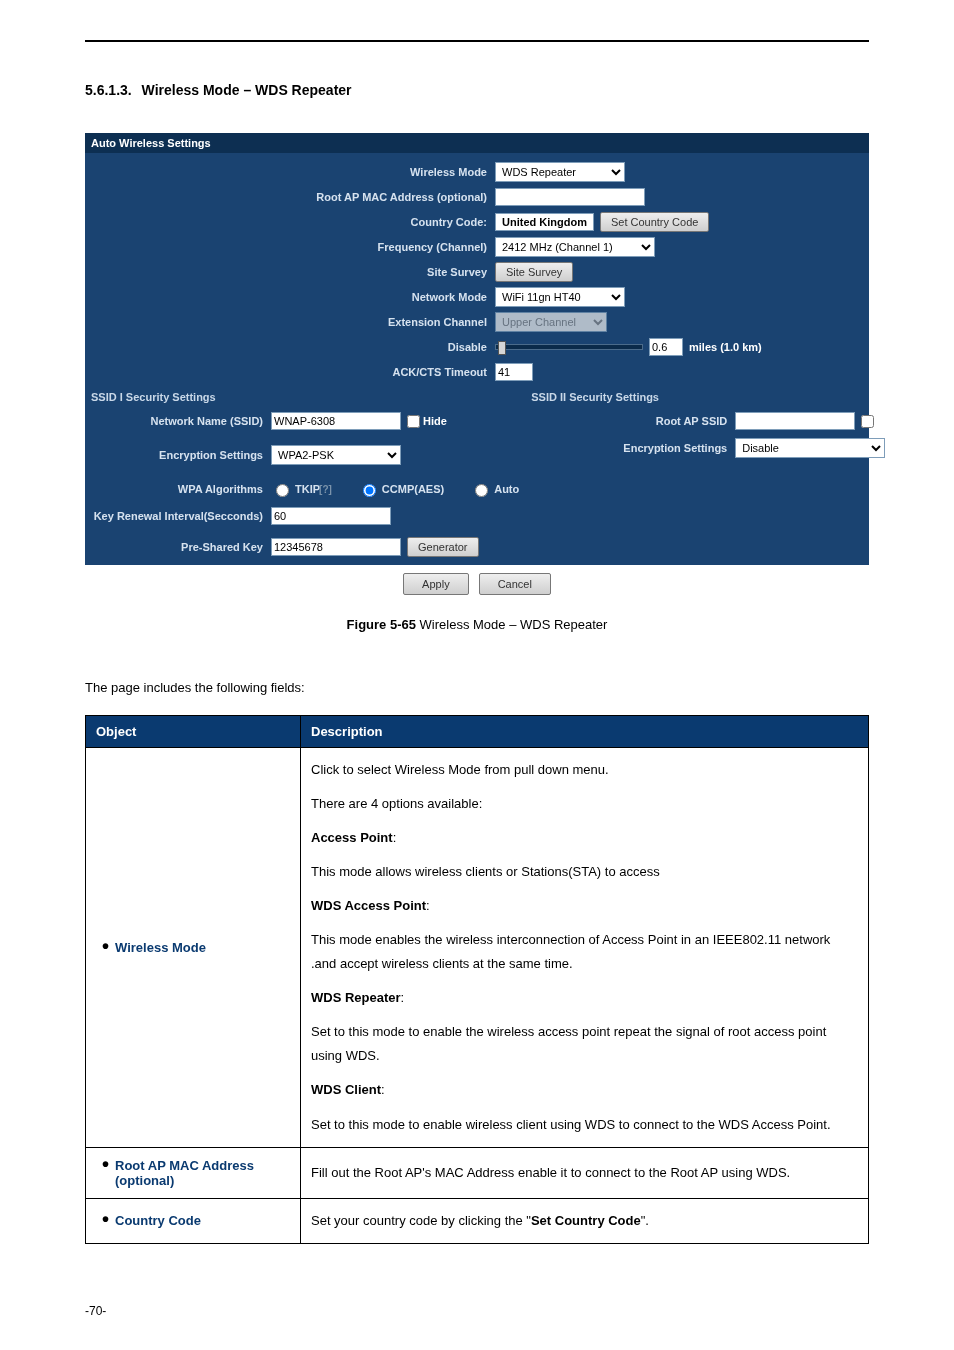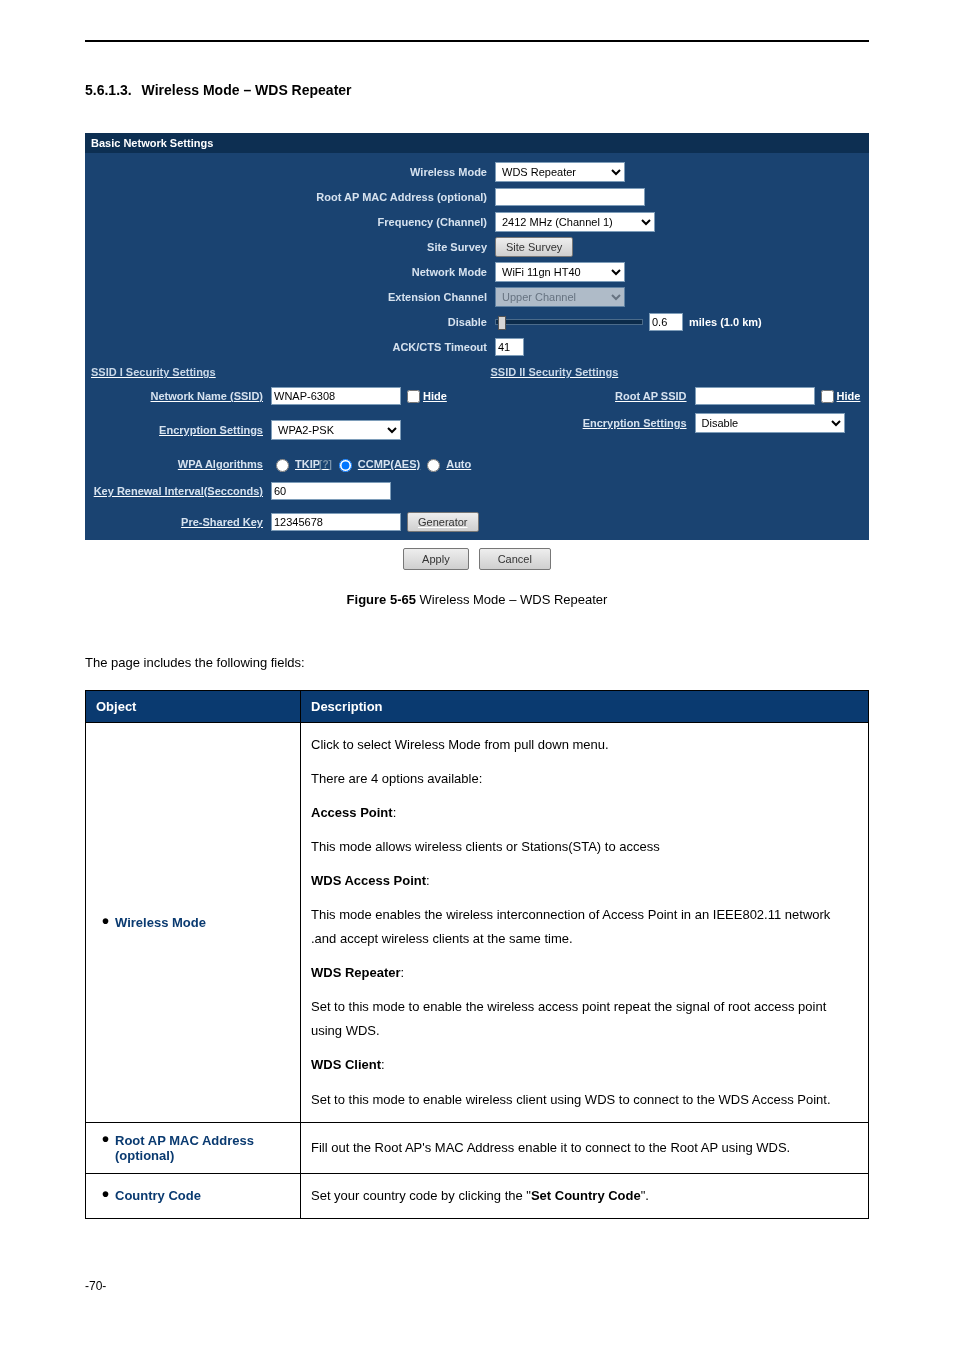--- a/index.html
+++ b/index.html
@@ -118,21 +118,20 @@
     height: 18px;
     width: 34px;
     padding: 0 2px;
     display: inline-flex;
     align-items: center;
   }
   .miles { font-weight: bold; color: #fff; }
 
   .two-col {
     display: flex;
-    text-decoration: underline;
   }
   .two-col > div { flex: 1; }
   .subheader {
     color: #c9d8e8;
     font-weight: bold;
     padding: 4px 6px;
     font-size: 11px;
   }
   .left-col {
     border-right: 0;
@@ -162,21 +161,21 @@
     display: inline-flex;
     align-items: center;
     gap: 3px;
     font-weight: bold;
     font-size: 11px;
   }
   .chk input { margin:0; }
   .radio-group {
     display: inline-flex;
     align-items: center;
-    gap: 2px;
+    gap: 26px;
     color: #d6e2ef;
     font-weight: bold;
   }
   .radio-group label { display:inline-flex; align-items:center; gap:3px; }
   .radio-group .dim { color: #7a93ab; }
   .disabled-sup { color:#6e88a0; font-size:10px; margin-left: -4px;}
   .btn-row {
     display:flex;
     justify-content:center;
     gap: 10px;
@@ -245,40 +244,47 @@
 
 <div class="page">
   <div class="top-rule"></div>
 
   <div class="section-heading">
     <span class="num">5.6.1.3.</span>
     <span>Wireless Mode – WDS Repeater</span>
   </div>
 
   <div class="panel">
-    <div class="panel-header">Basic Network Settings</div>
+    <div class="panel-header">Auto Wireless Settings</div>
 
     <div class="form-area">
 
       <div class="form-row">
         <div class="form-label">Wireless Mode</div>
         <div class="form-control-cell">
           <select style="width:130px;">
             <option>WDS Repeater</option>
           </select>
         </div>
       </div>
 
       <div class="form-row">
         <div class="form-label">Root AP MAC Address (optional)</div>
         <div class="form-control-cell">
           <input type="text" style="width: 150px;" value="">
         </div>
       </div>
 
+      <div class="form-row">
+        <div class="form-label">Country Code:</div>
+        <div class="form-control-cell">
+          <span class="country-val">United Kingdom</span>
+          <button class="btn">Set Country Code</button>
+        </div>
+      </div>
 
       <div class="form-row">
         <div class="form-label">Frequency (Channel)</div>
         <div class="form-control-cell">
           <select style="width:160px;">
             <option>2412 MHz (Channel 1)</option>
           </select>
         </div>
       </div>
 
@@ -294,41 +300,41 @@
         <div class="form-control-cell">
           <select style="width:130px;">
             <option>WiFi 11gn HT40</option>
           </select>
         </div>
       </div>
 
       <div class="form-row">
         <div class="form-label">Extension Channel</div>
         <div class="form-control-cell">
-          <select class="disabled-look" disabled="" style="width:130px;">
+          <select class="disabled-look" disabled="" style="width:112px;">
             <option>Upper Channel</option>
           </select>
         </div>
       </div>
 
       <div class="form-row">
         <div class="form-label">Disable</div>
         <div class="form-control-cell">
           <div class="slider-track">
             <div class="slider-thumb"></div>
           </div>
           <span class="slider-val">0.6</span>
           <span class="miles">miles (1.0 km)</span>
         </div>
       </div>
 
       <div class="form-row">
         <div class="form-label">ACK/CTS Timeout</div>
         <div class="form-control-cell">
-          <input type="text" style="width: 29px;" value="41">
+          <input type="text" style="width: 38px;" value="41">
         </div>
       </div>
     </div>
 
     <div class="two-col">
 
       <div class="left-col">
         <div class="subheader">SSID I Security Settings</div>
 
         <div class="sec-row">

